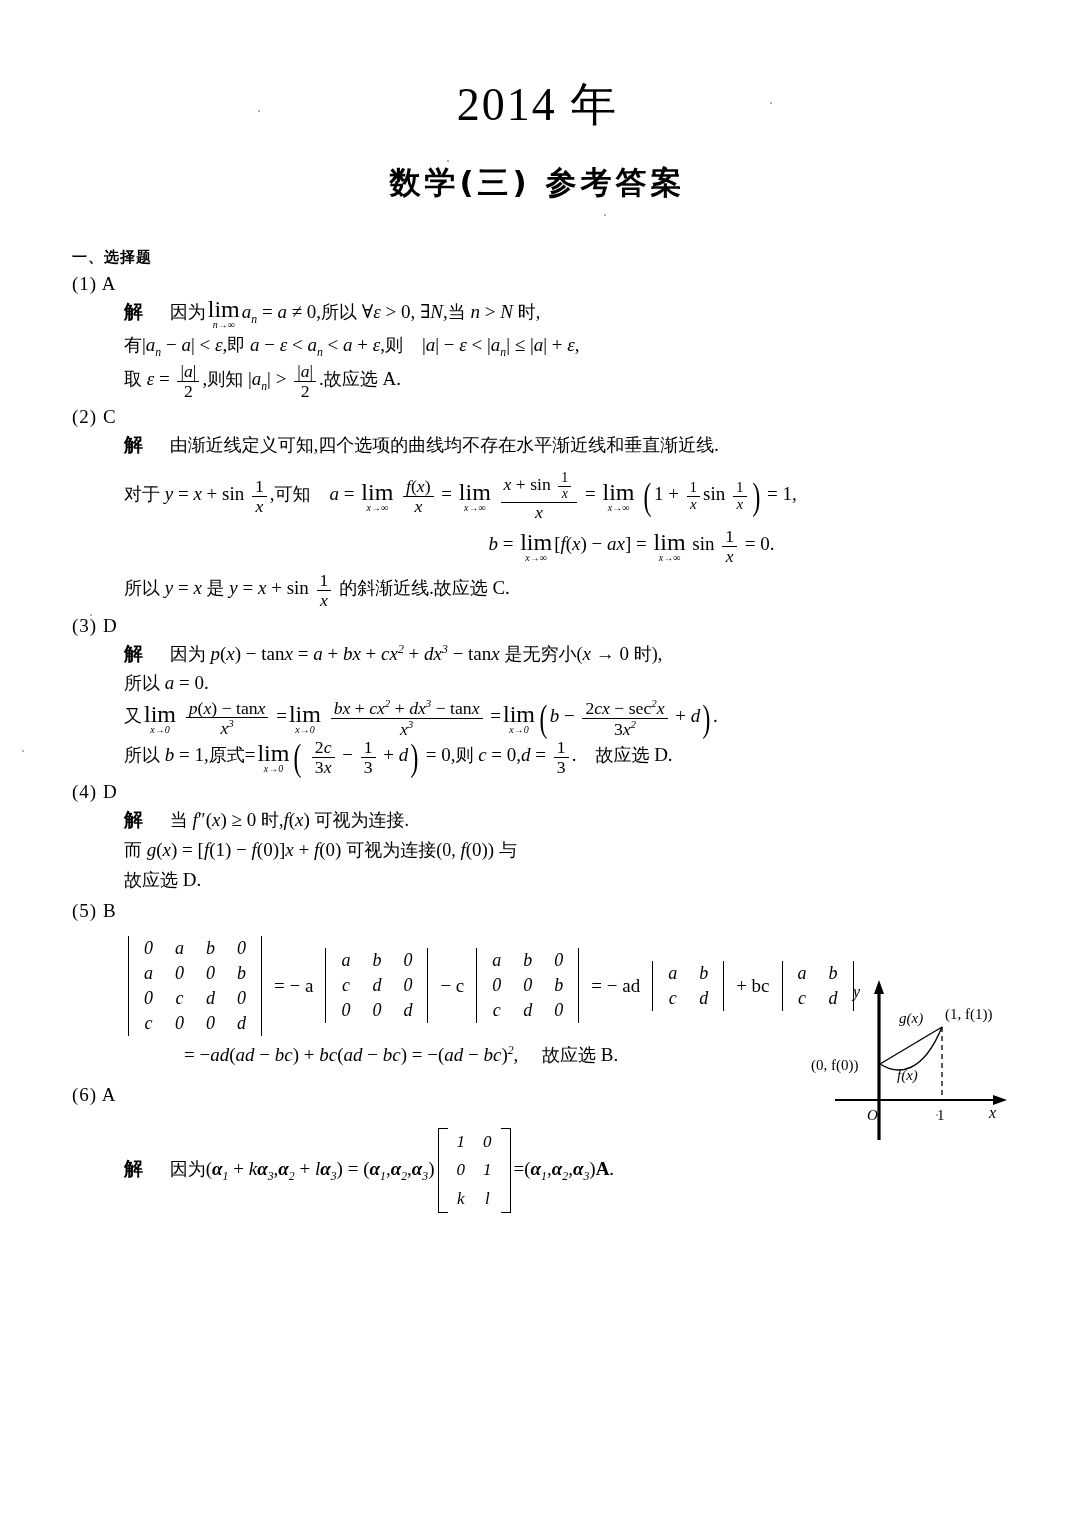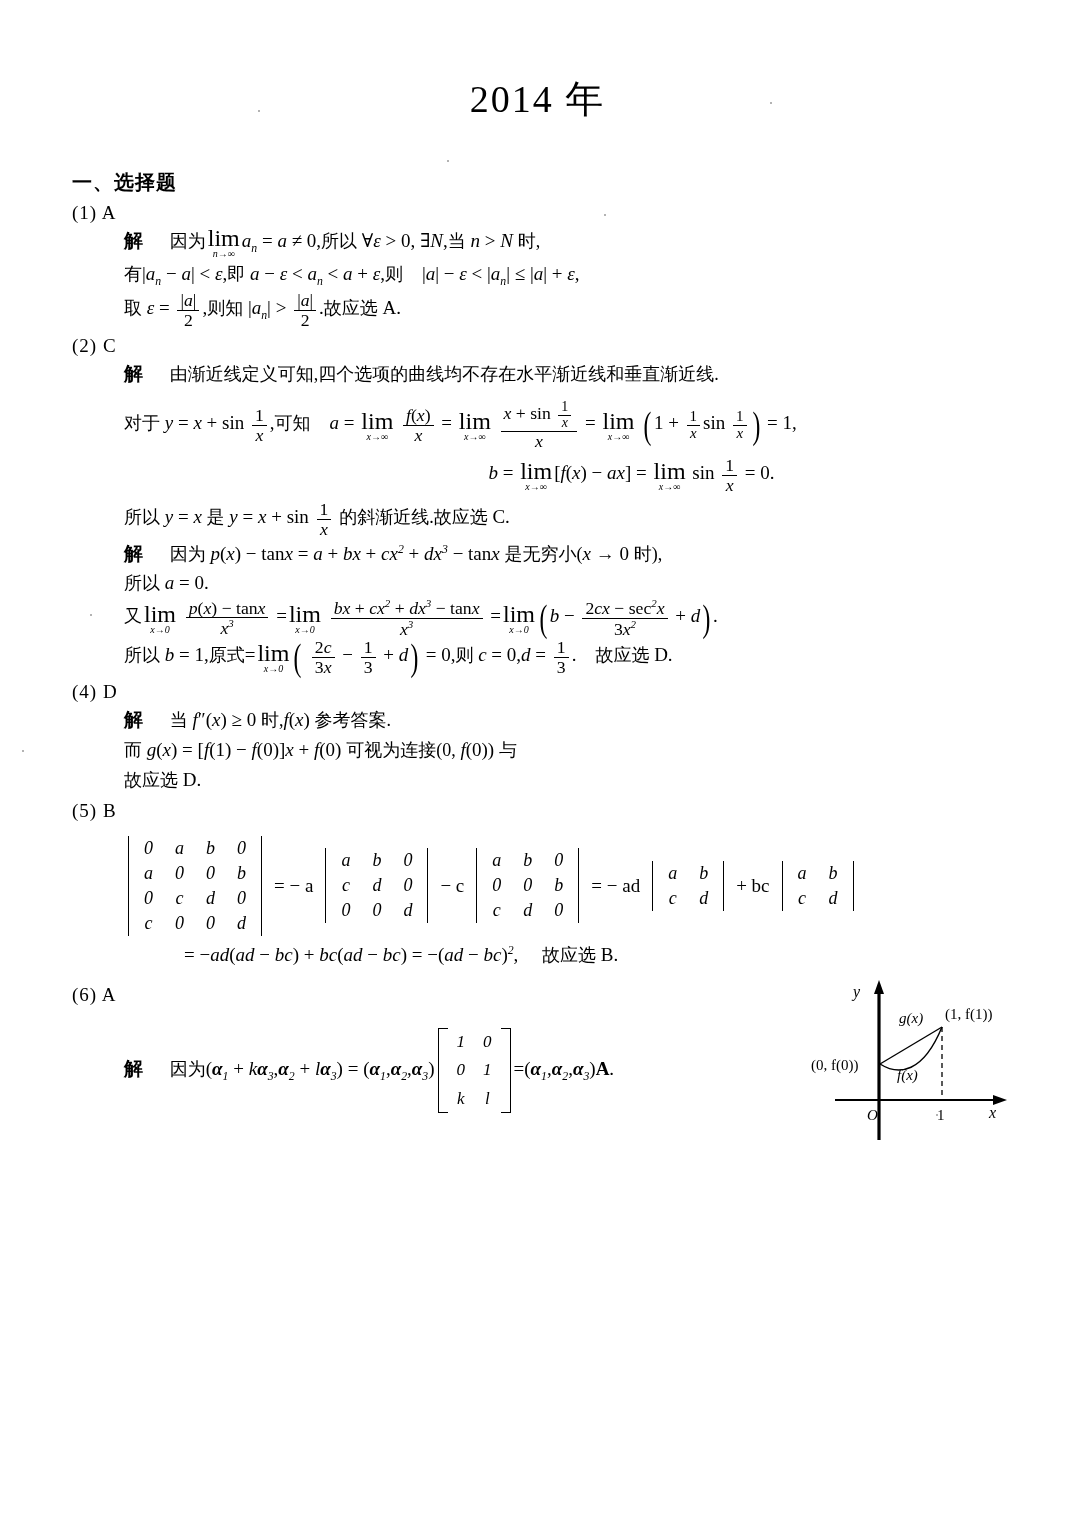--- a/index.html
+++ b/index.html
@@ -9,39 +9,39 @@
     font-family:"Liberation Serif","DejaVu Serif",serif;
     color:#000;
     position:relative;
     overflow:hidden;
   }
   .page{position:relative;width:1075px;height:1535px;padding:0;}
 
   
   .title-year{
     text-align:center;
-    font-size:38px;
+    font-size:46px;
     letter-spacing:2px;
     margin-top:74px;
     font-family:"Liberation Serif","DejaVu Serif",serif;
     font-weight:400;
   }
   .title-sub{
     text-align:center;
     font-size:31px;
     margin-top:26px;
     font-weight:600;
     letter-spacing:4px;
     font-family:"DejaVu Sans","Liberation Sans",sans-serif;
   }
 
   
   .content{margin:44px 56px 0 72px;}
   .section-head{
-    font-size:20px;font-weight:700;letter-spacing:1px;
+    font-size:15px;font-weight:700;letter-spacing:1px;
     font-family:Liberation Sans, sans-serif;
     margin-bottom:6px;
   }
   .q-num{font-size:19px;margin:5px 0 2px 0;letter-spacing:1px;}
   .sol-block{margin-left:52px;}
   .line{font-size:19px;line-height:1.55;white-space:nowrap;}
   .jie{font-weight:700;font-family:"DejaVu Sans","Liberation Sans",sans-serif;margin-right:22px;}
   .cn{font-family:Liberation Serif, serif;font-size:18px;}
   .mi{font-style:italic;font-family:"Liberation Serif","DejaVu Serif",serif;}
   .mr{font-style:normal;font-family:"Liberation Serif","DejaVu Serif",serif;}
@@ -94,20 +94,21 @@
 
   <div class="speck" style="left:258px;top:36px;"></div>
   <div class="speck" style="left:770px;top:28px;"></div>
   <div class="speck" style="left:447px;top:86px;"></div>
   <div class="speck" style="left:604px;top:140px;"></div>
   <div class="speck" style="left:90px;top:540px;"></div>
   <div class="speck" style="left:22px;top:676px;"></div>
   <div class="speck" style="left:936px;top:1040px;"></div>
 
   <div class="title-year">2014 年</div>
+  <div class="title-sub">数学(三) 参考答案</div>
 
   <div class="content">
 
     <div class="section-head">一、选择题</div>
 
     <div class="q-num">
       <span>(1)</span>
       <span>A</span>
     </div>
     <div class="sol-block">
@@ -142,20 +143,24 @@
         <span class="bigp">(</span><span class="mr">1</span> <span class="mr">+</span> <span class="frac sm"><span class="num mr">1</span><span class="den mi">x</span></span><span class="mr">sin</span> <span class="frac sm"><span class="num mr">1</span><span class="den mi">x</span></span><span class="bigp">)</span> <span class="mr">= 1,</span>
       </div>
       <div class="line disp-right">
         <span class="mi">b</span> <span class="mr">=</span> <span class="lim"><span class="op mr">lim</span><span class="sub mi">x→∞</span></span><span class="mr">[</span><span class="mi">f</span><span class="mr">(</span><span class="mi">x</span><span class="mr">)</span> <span class="mr">−</span> <span class="mi">ax</span><span class="mr">]</span> <span class="mr">=</span> <span class="lim"><span class="op mr">lim</span><span class="sub mi">x→∞</span></span> <span class="mr">sin</span> <span class="frac"><span class="num mr">1</span><span class="den mi">x</span></span> <span class="mr">= 0.</span>
       </div>
       <div class="line" style="margin-top:2px;">
         <span class="cn">所以</span> <span class="mi">y</span> <span class="mr">=</span> <span class="mi">x</span> <span class="cn">是</span> <span class="mi">y</span> <span class="mr">=</span> <span class="mi">x</span> <span class="mr">+</span> <span class="mr">sin</span> <span class="frac"><span class="num mr">1</span><span class="den mi">x</span></span> <span class="cn">的斜渐近线.故应选</span> <span class="mr">C.</span>
       </div>
     </div>
 
+    <div class="q-num">
+      <span>(3)</span>
+      <span>D</span>
+    </div>
     <div class="sol-block">
       <div class="line">
         <span class="jie">解</span>
         <span class="cn">因为</span> <span class="mi">p</span><span class="mr">(</span><span class="mi">x</span><span class="mr">)</span> <span class="mr">−</span> <span class="mr">tan</span><span class="mi">x</span> <span class="mr">=</span> <span class="mi">a</span> <span class="mr">+</span> <span class="mi">bx</span> <span class="mr">+</span> <span class="mi">cx</span><sup class="e">2</sup> <span class="mr">+</span> <span class="mi">dx</span><sup class="e">3</sup> <span class="mr">−</span> <span class="mr">tan</span><span class="mi">x</span> <span class="cn">是无穷小(</span><span class="mi">x</span> <span class="mr">→ 0</span> <span class="cn">时),</span>
       </div>
       <div class="line">
         <span class="cn">所以</span> <span class="mi">a</span> <span class="mr">= 0.</span>
       </div>
       <div class="line">
         <span class="cn">又</span><span class="lim"><span class="op mr">lim</span><span class="sub mi">x→0</span></span>
@@ -174,21 +179,21 @@
       </div>
     </div>
 
     <div class="q-num">
       <span>(4)</span>
       <span>D</span>
     </div>
     <div class="sol-block">
       <div class="line">
         <span class="jie">解</span>
-        <span class="cn">当</span> <span class="mi">f</span><span class="mr">″(</span><span class="mi">x</span><span class="mr">)</span> <span class="mr">≥ 0</span> <span class="cn">时,</span><span class="mi">f</span><span class="mr">(</span><span class="mi">x</span><span class="mr">)</span> <span class="cn">参考答案.</span>
+        <span class="cn">当</span> <span class="mi">f</span><span class="mr">″(</span><span class="mi">x</span><span class="mr">)</span> <span class="mr">≥ 0</span> <span class="cn">时,</span><span class="mi">f</span><span class="mr">(</span><span class="mi">x</span><span class="mr">)</span> <span class="cn">可视为连接.</span>
       </div>
       <div class="line">
         <span class="cn">而</span> <span class="mi">g</span><span class="mr">(</span><span class="mi">x</span><span class="mr">)</span> <span class="mr">=</span> <span class="mr">[</span><span class="mi">f</span><span class="mr">(1)</span> <span class="mr">−</span> <span class="mi">f</span><span class="mr">(0)]</span><span class="mi">x</span> <span class="mr">+</span> <span class="mi">f</span><span class="mr">(0)</span> <span class="cn">可视为连接(0,</span> <span class="mi">f</span><span class="mr">(0))</span> <span class="cn">与</span>
       </div>
       <div class="line">
         <span class="cn">故应选</span> <span class="mr">D.</span>
       </div>
     </div>
 
     <div class="q-num">

